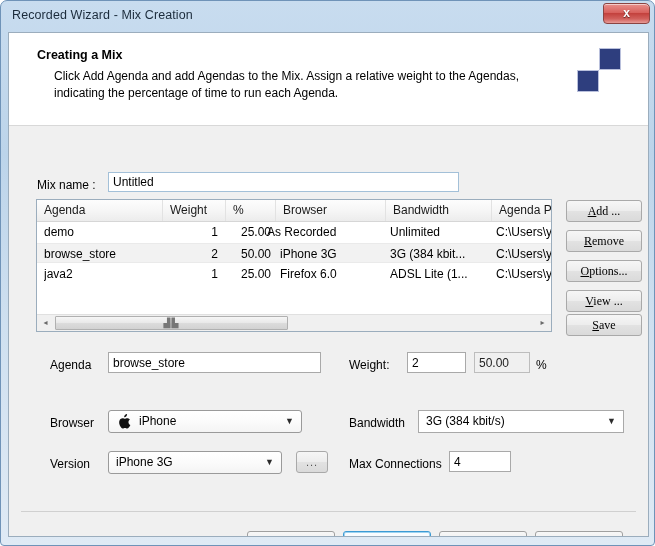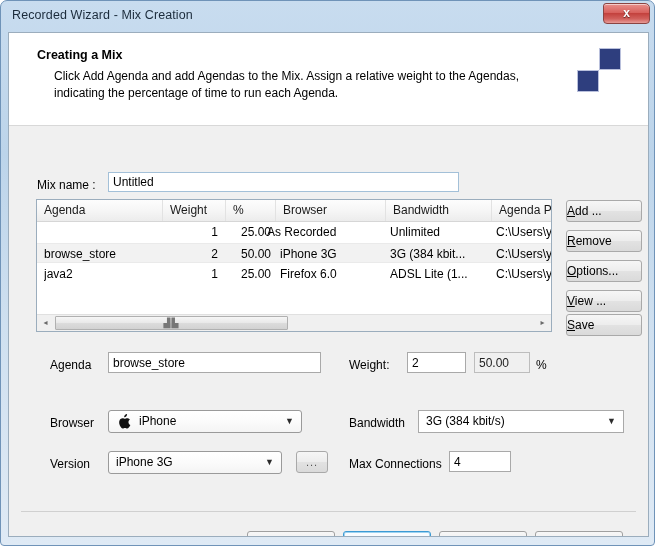--- a/index.html
+++ b/index.html
@@ -271,23 +271,24 @@
   
   .side-btn {
     position: absolute;
     left: 557px;
     width: 76px;
     height: 22px;
     background: linear-gradient(to bottom, #f6f6f6 0%, #ededed 48%, #e2e2e2 52%, #dadada 100%);
     border: 1px solid #a9a9a9;
     border-radius: 3px;
     box-sizing: border-box;
-    font-family: Liberation Sans, sans-serif;
-    font-size: 12px;
-    color: #000;
+    font-family: Liberation Serif, serif;
+    font-size: 12px;
+    color: #000;
+    text-align: center;
     line-height: 20px;
     cursor: default;
   }
   .side-btn u { text-decoration: underline; }
 
   
   .form-label {
     position: absolute;
     font-size: 12px;
     color: #000;
@@ -433,20 +434,21 @@
           <div class="lv-th" style="left:0px;width:126px;">Agenda</div>
           <div class="lv-th" style="left:126px;width:63px;">Weight</div>
           <div class="lv-th" style="left:189px;width:50px;">%</div>
           <div class="lv-th" style="left:239px;width:110px;">Browser</div>
           <div class="lv-th" style="left:349px;width:106px;">Bandwidth</div>
           <div class="lv-th" style="left:455px;width:59px;border-right:none;">Agenda Pa</div>
         </div>
 
         <div id="lv-rows">
           <div class="lv-row" style="top:0px;">
+            <div class="lv-cell" style="left:7px;width:115px;">demo</div>
             <div class="lv-cell num" style="left:126px;width:55px;">1</div>
             <div class="lv-cell num" style="left:189px;width:45px;">25.00</div>
             <div class="lv-cell" style="left:230px;width:105px;">As Recorded</div>
             <div class="lv-cell" style="left:353px;width:100px;">Unlimited</div>
             <div class="lv-cell" style="left:459px;width:55px;">C:\Users\y</div>
           </div>
           <div class="lv-row selected" style="top:21px;">
             <div class="lv-cell" style="left:7px;width:115px;">browse_store</div>
             <div class="lv-cell num" style="left:126px;width:55px;">2</div>
             <div class="lv-cell num" style="left:189px;width:45px;">50.00</div>

